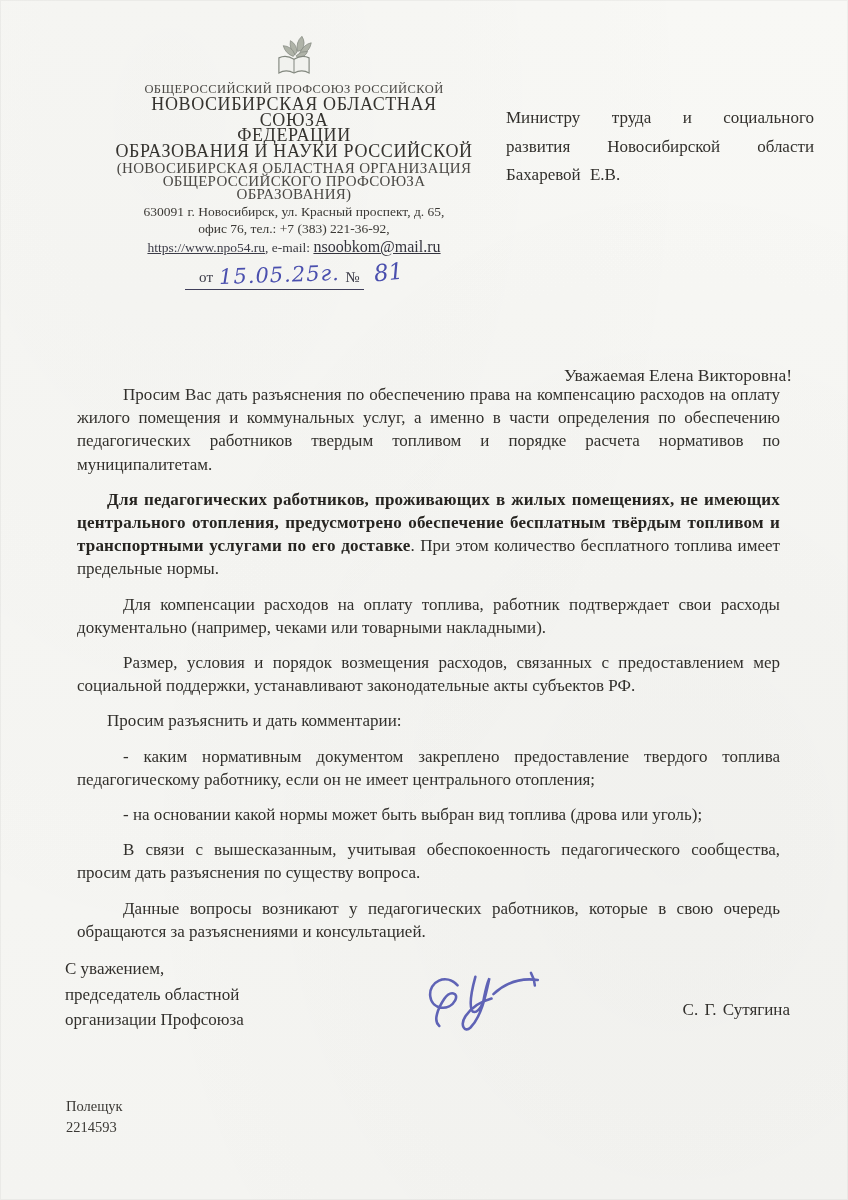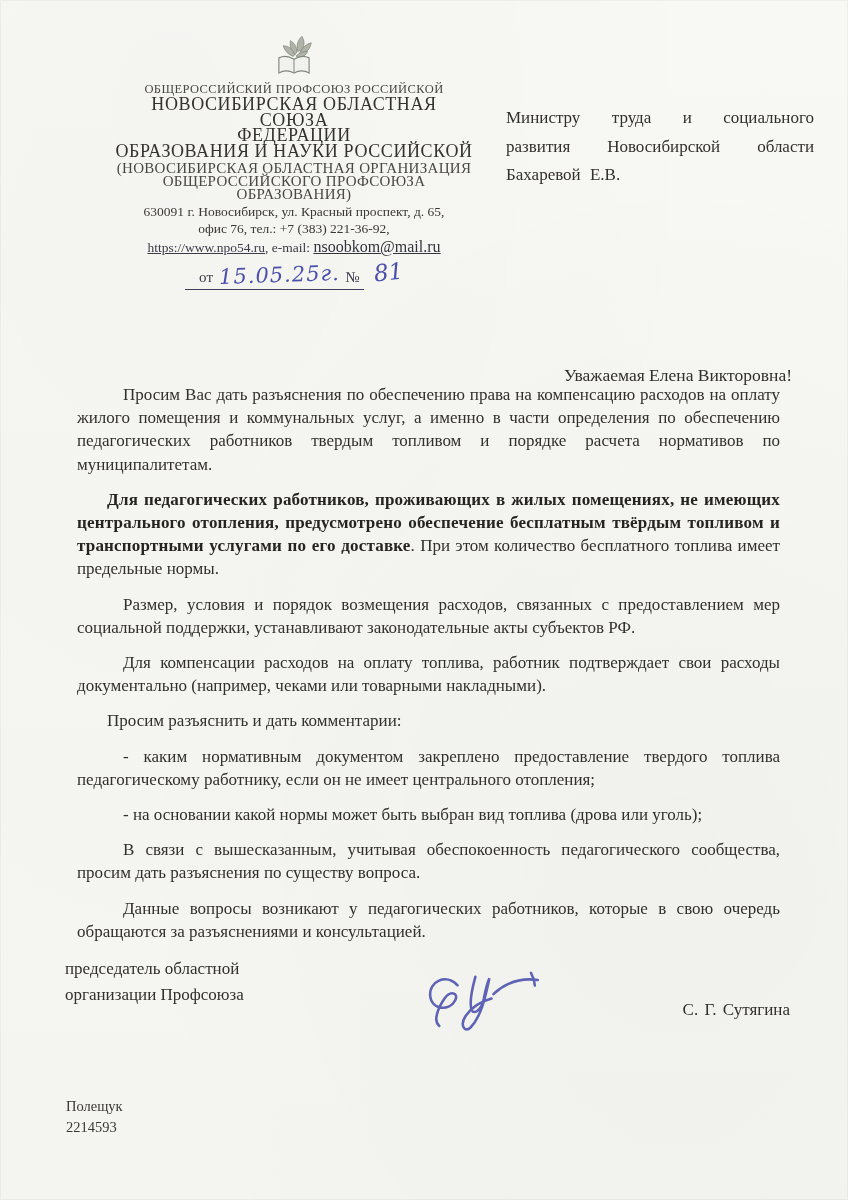--- a/index.html
+++ b/index.html
@@ -118,31 +118,32 @@
     <div class="addr-just">Министру труда и социального</div>
     <div class="addr-just">развития Новосибирской области</div>
     <div class="addr-last">Бахаревой Е.В.</div>
   </div>
 
   <div class="salutation">Уважаемая Елена Викторовна!</div>
 
   <main class="body-text">
     <p class="ind">Просим Вас дать разъяснения по обеспечению права на компенсацию расходов на оплату жилого помещения и коммунальных услуг, а именно в части определения по обеспечению педагогических работников твердым топливом и порядке расчета нормативов по муниципалитетам.</p>
     <p class="ind-sm bold-lead"><strong>Для педагогических работников, проживающих в жилых помещениях, не имеющих центрального отопления, предусмотрено обеспечение бесплатным твёрдым топливом и транспортными услугами по его доставке</strong><span>. При этом количество бесплатного топлива имеет предельные нормы.</span></p>
+    <p class="ind">Для компенсации расходов на оплату топлива, работник подтверждает свои расходы документально (например, чеками или товарными накладными).</p>
     <p class="ind">Размер, условия и порядок возмещения расходов, связанных с предоставлением мер социальной поддержки, устанавливают законодательные акты субъектов РФ.</p>
-    <p class="ind">Для компенсации расходов на оплату топлива, работник подтверждает свои расходы документально (например, чеками или товарными накладными).</p>
     <p class="ind-sm">Просим разъяснить и дать комментарии:</p>
     <p class="ind">- каким нормативным документом  закреплено предоставление твердого топлива педагогическому работнику, если он не имеет центрального отопления;</p>
     <p class="ind">- на основании какой нормы может быть выбран вид топлива (дрова или уголь);</p>
     <p class="ind">В связи с вышесказанным, учитывая обеспокоенность педагогического сообщества, просим дать разъяснения по существу вопроса.</p>
     <p class="ind">Данные вопросы возникают у педагогических работников, которые  в свою очередь обращаются за разъяснениями и консультацией.</p>
   </main>
 
   <div class="sig-row">
     <div class="closing">
+      <div>С уважением,</div>
       <div>председатель областной</div>
       <div>организации Профсоюза</div>
     </div>
     <svg class="signature-svg" viewBox="0 0 140 80" aria-hidden="true">
       <g fill="none" stroke="#4a4fae" stroke-width="2.4" stroke-linecap="round" opacity="0.88">
         <path d="M40 34 C30 22 13 29 14 43 C15 56 31 58 37 48 C41 41 33 38 27 46 C21 54 15 66 21 71"></path>
         <path d="M57 27 C53 39 50 52 52 58 C54 63 62 57 64 47 C66 39 68 33 70 29 C66 44 61 64 50 74 C44 79 40 71 46 63 C52 55 62 50 71 48"></path>
         <path d="M73 44 C85 34 100 30 115 33"></path>
         <path d="M109 26 C111 30 112 34 112 38"></path>
       </g>

